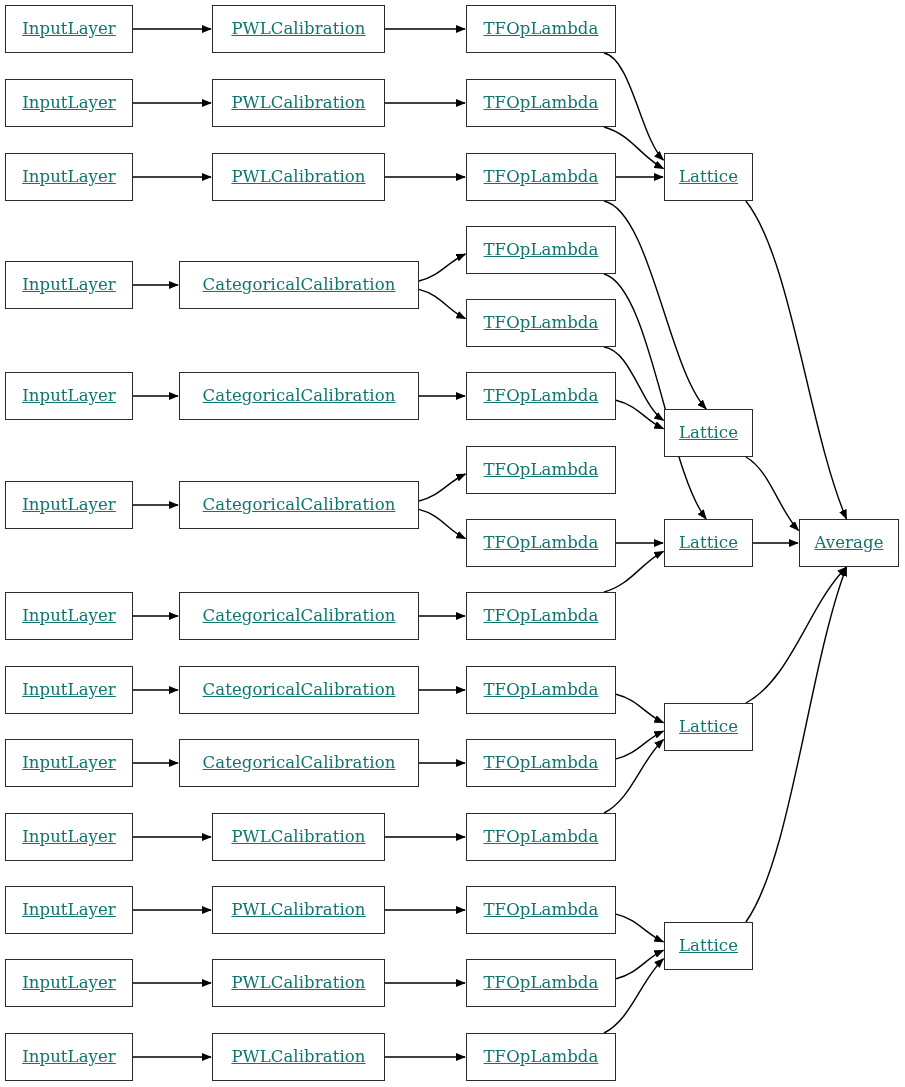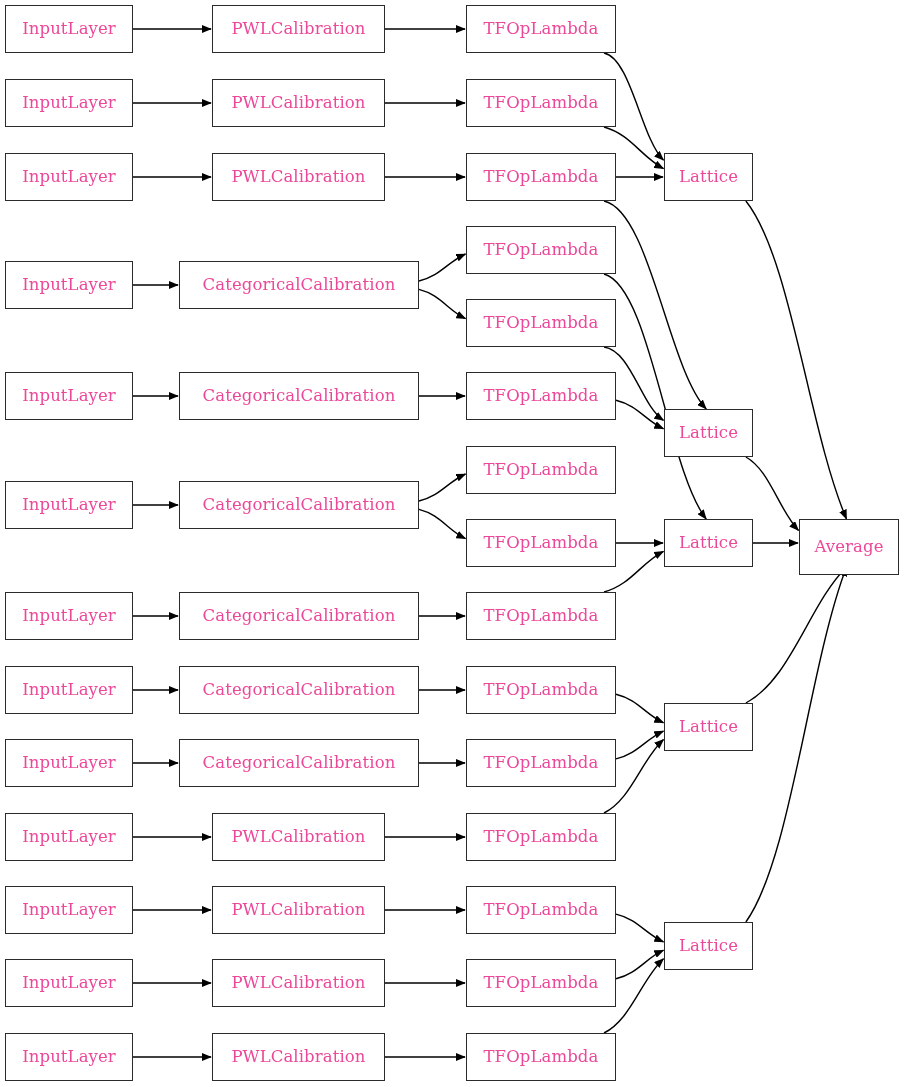--- a/index.html
+++ b/index.html
@@ -12,24 +12,25 @@
   #edges{position:absolute;left:0;top:0;width:905px;height:1087px;}
   .node{
     position:absolute;
     box-sizing:border-box;
     border:1px solid #2b2b2b;
     background:#ffffff;
     display:flex;
     align-items:center;
     justify-content:center;
     font-size:16.5px;
-    color:#ec4899;
+    color:#0f766e;
     line-height:1;
     white-space:nowrap;
     letter-spacing:0.1px;
+    text-decoration:underline;
   }
 </style>
 </head>
 <body>
 
 <div id="canvas">
   <svg id="edges" viewBox="0 0 905 1087" xmlns="http://www.w3.org/2000/svg">
     <defs>
       <marker id="ah" markerWidth="10" markerHeight="8" refX="9.2" refY="4" orient="auto" markerUnits="userSpaceOnUse">
         <path d="M0,0 L10,4 L0,8 z" fill="#000000"></path>
@@ -126,15 +127,15 @@
       <div class="node" style="left: 466px; top: 739px; width: 150px; height: 48px;">TFOpLambda</div>
       <div class="node" style="left: 466px; top: 813px; width: 150px; height: 48px;">TFOpLambda</div>
       <div class="node" style="left: 466px; top: 886px; width: 150px; height: 48px;">TFOpLambda</div>
       <div class="node" style="left: 466px; top: 959px; width: 150px; height: 48px;">TFOpLambda</div>
       <div class="node" style="left: 466px; top: 1033px; width: 150px; height: 48px;">TFOpLambda</div>
       <div class="node" style="left: 664px; top: 153px; width: 89px; height: 48px;">Lattice</div>
       <div class="node" style="left: 664px; top: 409px; width: 89px; height: 48px;">Lattice</div>
       <div class="node" style="left: 664px; top: 519px; width: 89px; height: 48px;">Lattice</div>
       <div class="node" style="left: 664px; top: 703px; width: 89px; height: 48px;">Lattice</div>
       <div class="node" style="left: 664px; top: 922px; width: 89px; height: 48px;">Lattice</div>
-      <div class="node" style="left: 799px; top: 519px; width: 100px; height: 56px;">Average</div>
+      <div class="node" style="left: 799px; top: 519px; width: 100px; height: 48px;">Average</div>
     </div>
 </div>
 
 </body></html>

